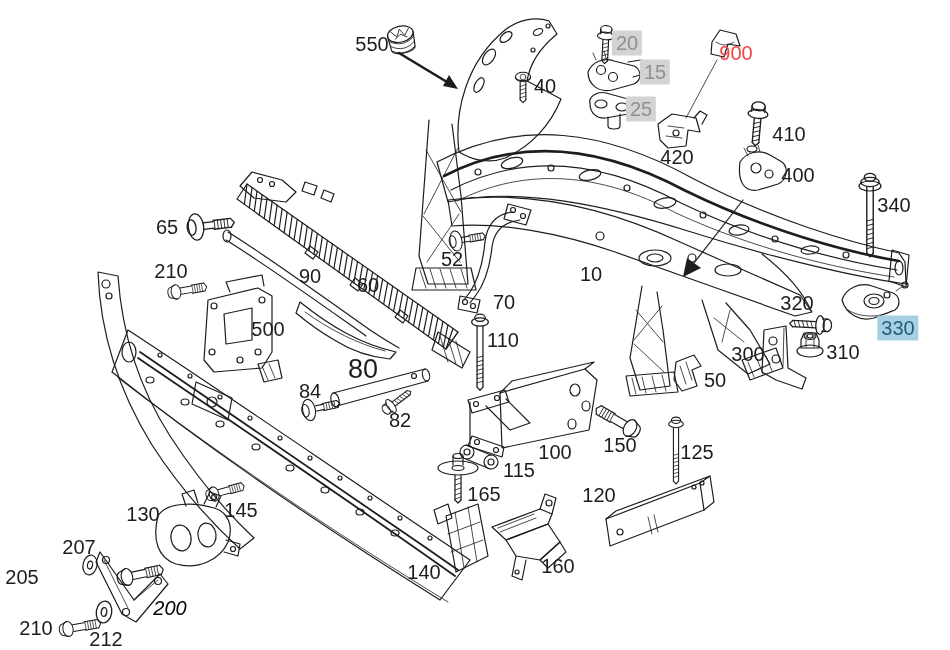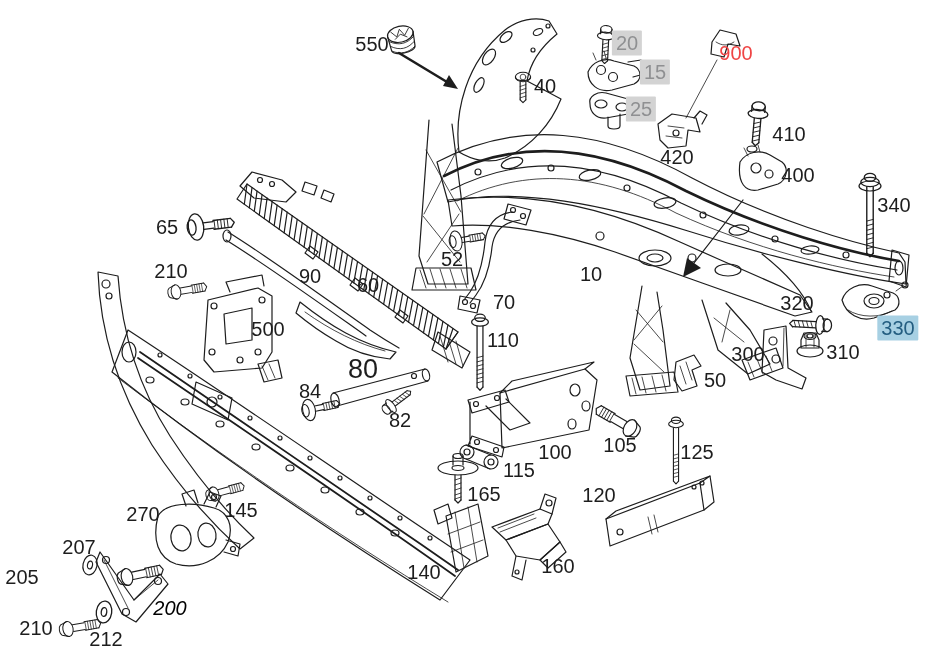--- a/index.html
+++ b/index.html
@@ -431,28 +431,28 @@
       <div class="part-label" style="left: 797px; top: 303px; font-size: 20px; background: transparent; color: rgb(29, 29, 29);">320</div>
       <div class="part-label" style="left: 268px; top: 329px; font-size: 20px; background: transparent; color: rgb(29, 29, 29);">500</div>
       <div class="part-label" style="left: 898px; top: 328px; font-size: 20px; background: rgb(167, 208, 227); color: rgb(35, 93, 128);">330</div>
       <div class="part-label" style="left: 503px; top: 340px; font-size: 20px; background: transparent; color: rgb(29, 29, 29);">110</div>
       <div class="part-label" style="left: 843px; top: 352px; font-size: 20px; background: transparent; color: rgb(29, 29, 29);">310</div>
       <div class="part-label" style="left: 748px; top: 354px; font-size: 20px; background: transparent; color: rgb(29, 29, 29);">300</div>
       <div class="part-label" style="left: 363px; top: 370px; font-size: 27px; background: transparent; color: rgb(29, 29, 29);">80</div>
       <div class="part-label" style="left: 715px; top: 380px; font-size: 20px; background: transparent; color: rgb(29, 29, 29);">50</div>
       <div class="part-label" style="left: 310px; top: 391px; font-size: 20px; background: transparent; color: rgb(29, 29, 29);">84</div>
       <div class="part-label" style="left: 400px; top: 420px; font-size: 20px; background: transparent; color: rgb(29, 29, 29);">82</div>
-      <div class="part-label" style="left: 620px; top: 445px; font-size: 20px; background: transparent; color: rgb(29, 29, 29);">105</div>
+      <div class="part-label" style="left: 620px; top: 445px; font-size: 20px; background: transparent; color: rgb(29, 29, 29);">150</div>
       <div class="part-label" style="left: 697px; top: 452px; font-size: 20px; background: transparent; color: rgb(29, 29, 29);">125</div>
       <div class="part-label" style="left: 555px; top: 452px; font-size: 20px; background: transparent; color: rgb(29, 29, 29);">100</div>
       <div class="part-label" style="left: 519px; top: 470px; font-size: 20px; background: transparent; color: rgb(29, 29, 29);">115</div>
       <div class="part-label" style="left: 484px; top: 494px; font-size: 20px; background: transparent; color: rgb(29, 29, 29);">165</div>
       <div class="part-label" style="left: 599px; top: 495px; font-size: 20px; background: transparent; color: rgb(29, 29, 29);">120</div>
       <div class="part-label" style="left: 241px; top: 510px; font-size: 20px; background: transparent; color: rgb(29, 29, 29);">145</div>
-      <div class="part-label" style="left: 143px; top: 514px; font-size: 20px; background: transparent; color: rgb(29, 29, 29);">270</div>
+      <div class="part-label" style="left: 143px; top: 514px; font-size: 20px; background: transparent; color: rgb(29, 29, 29);">130</div>
       <div class="part-label" style="left: 79px; top: 547px; font-size: 20px; background: transparent; color: rgb(29, 29, 29);">207</div>
       <div class="part-label" style="left: 558px; top: 566px; font-size: 20px; background: transparent; color: rgb(29, 29, 29);">160</div>
       <div class="part-label" style="left: 424px; top: 572px; font-size: 20px; background: transparent; color: rgb(29, 29, 29);">140</div>
       <div class="part-label" style="left: 22px; top: 577px; font-size: 20px; background: transparent; color: rgb(29, 29, 29);">205</div>
       <div class="part-label" style="left: 170px; top: 608px; font-size: 20px; background: transparent; color: #000000; font-style: italic;">200</div>
       <div class="part-label" style="left: 36px; top: 628px; font-size: 20px; background: transparent; color: rgb(29, 29, 29);">210</div>
       <div class="part-label" style="left: 106px; top: 639px; font-size: 20px; background: transparent; color: rgb(29, 29, 29);">212</div>
     </div>
 </div>
 

